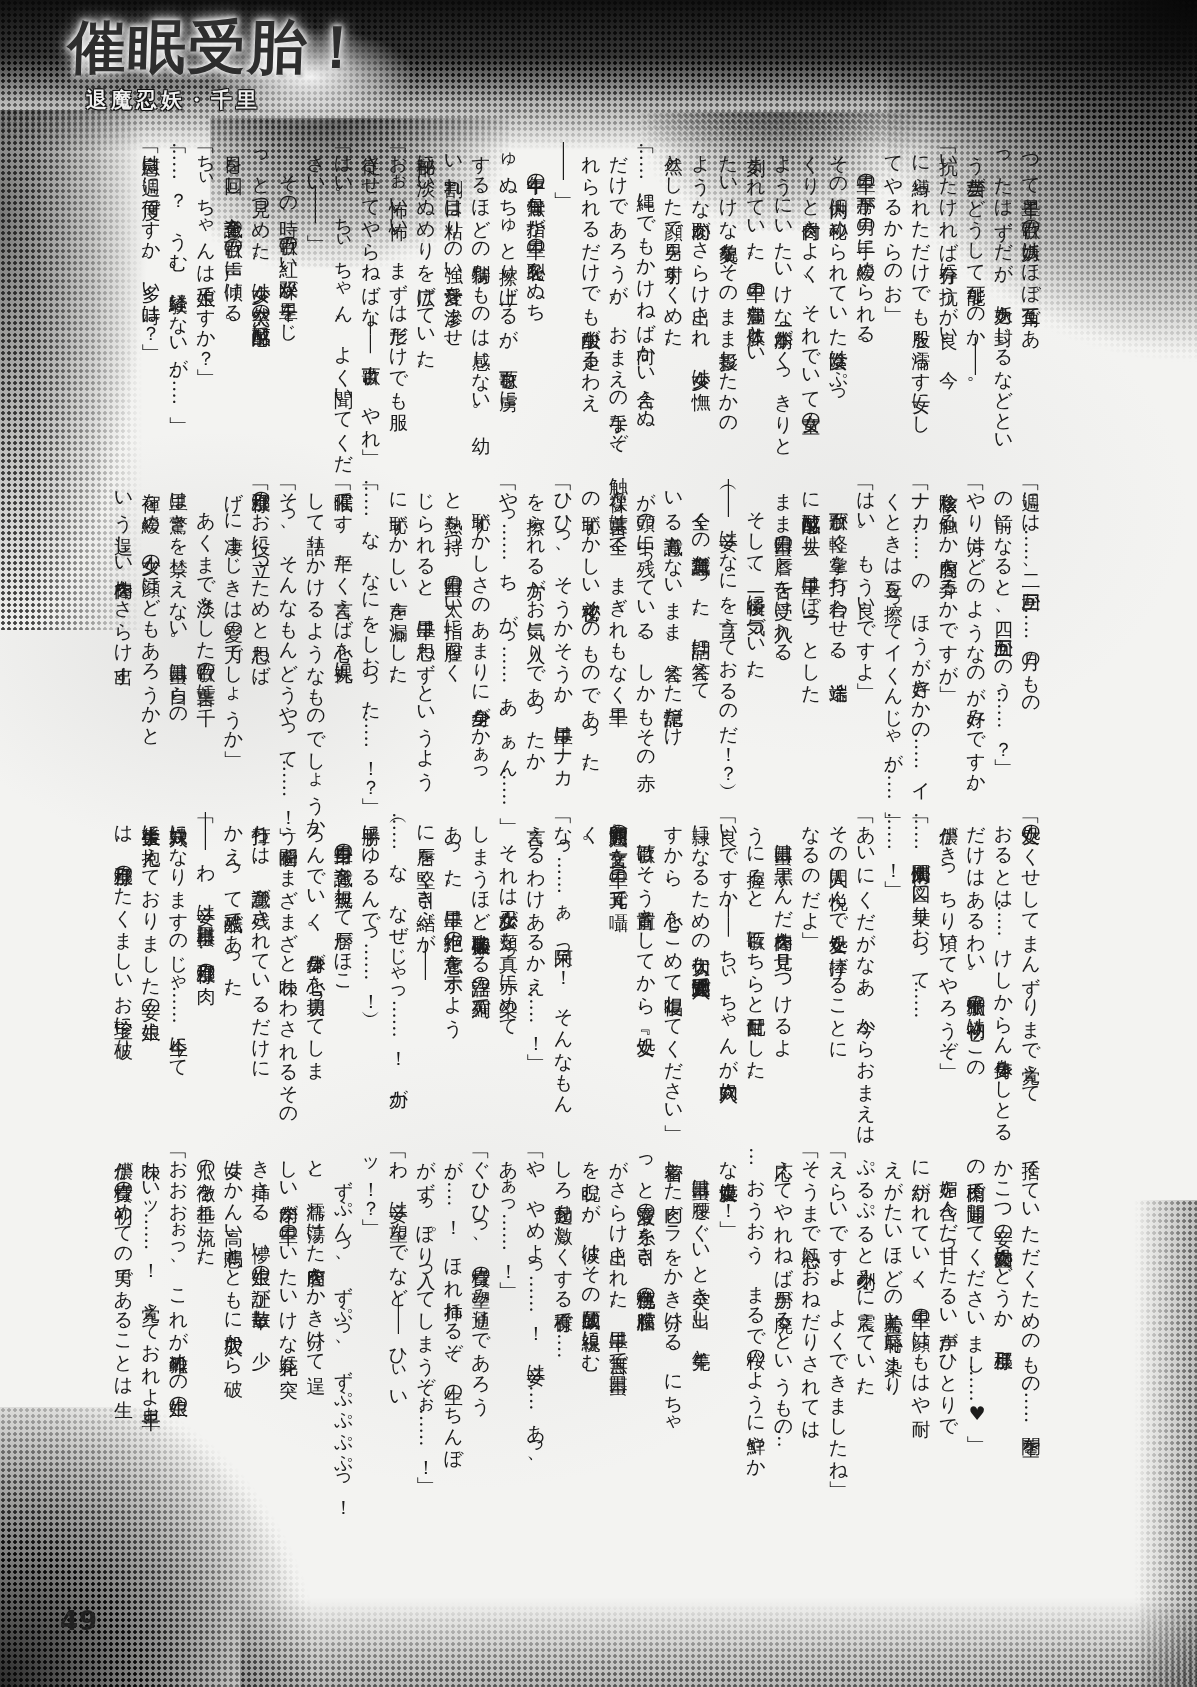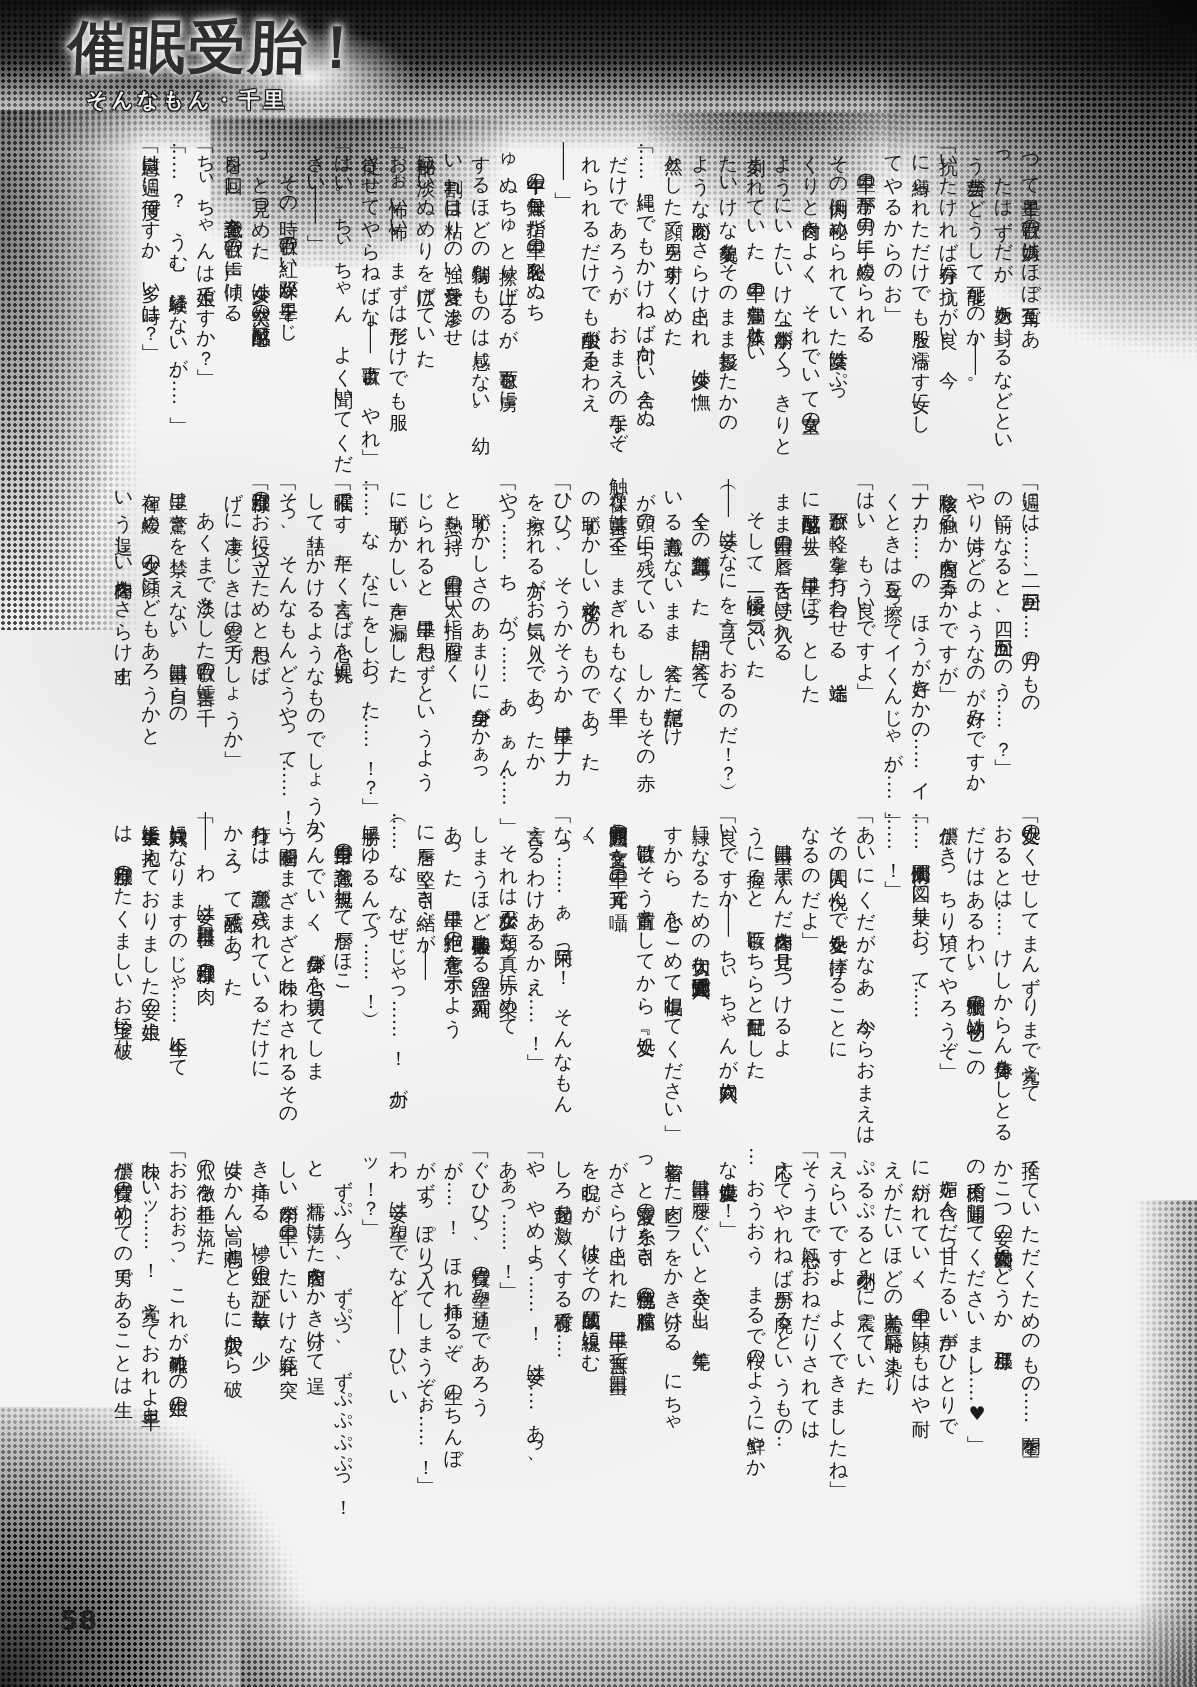--- a/index.html
+++ b/index.html
@@ -86,21 +86,21 @@
   <div class="ht ht-tl"></div>
   <div class="ht ht-blob-a"></div>
   <div class="ht ht-blob-b"></div>
   <div class="ht ht-bl"></div>
   <div class="ht ht-b"></div>
   <div class="ht ht-r"></div>
 
   <div class="title-glow"></div>
   <div class="title-block">
     <div class="title-main">催眠受胎！</div>
-    <div class="title-sub">そんなもん・千里</div>
+    <div class="title-sub">退魔忍妖・千里</div>
   </div>
 
   <section class="band band-1">
       <p class="tcol">つて千里と百歌の妖力はほぼ互角であ</p>
       <p class="tcol">ったはずだが、妖力を封じるなどとい</p>
       <p class="tcol">う芸当がどうして可能なのか――。</p>
       <p class="tcol">「抗いたければ存分に抗うが良い、今</p>
       <p class="tcol">に縛られただけでも股を濡らす女にし</p>
       <p class="tcol">てやるからのお」</p>
       <p class="tcol">　千里の下帯が男の手に緩められる。</p>
@@ -233,15 +233,15 @@
       <p class="tcol">と、濡れ蕩けた膣肉をかき分けて逞</p>
       <p class="tcol">しい肉竿が千里のいたいけな花弁に突</p>
       <p class="tcol">き挿さる。儚い生娘の証が散華し、少</p>
       <p class="tcol">女はかん高い悲鳴とともに股穴から破</p>
       <p class="tcol">瓜の徴を垂れ流した。</p>
       <p class="tcol">「おおおぉっ、これが雌狐めの生娘の</p>
       <p class="tcol">味わいッ……！　覚えておれよ千里ぉ、</p>
       <p class="tcol">儂が貴様の初めての男であることは生</p>
     </section>
 
-  <div class="page-number">58</div>
+  <div class="page-number">49</div>
 
 </div>
 
 </body></html>

